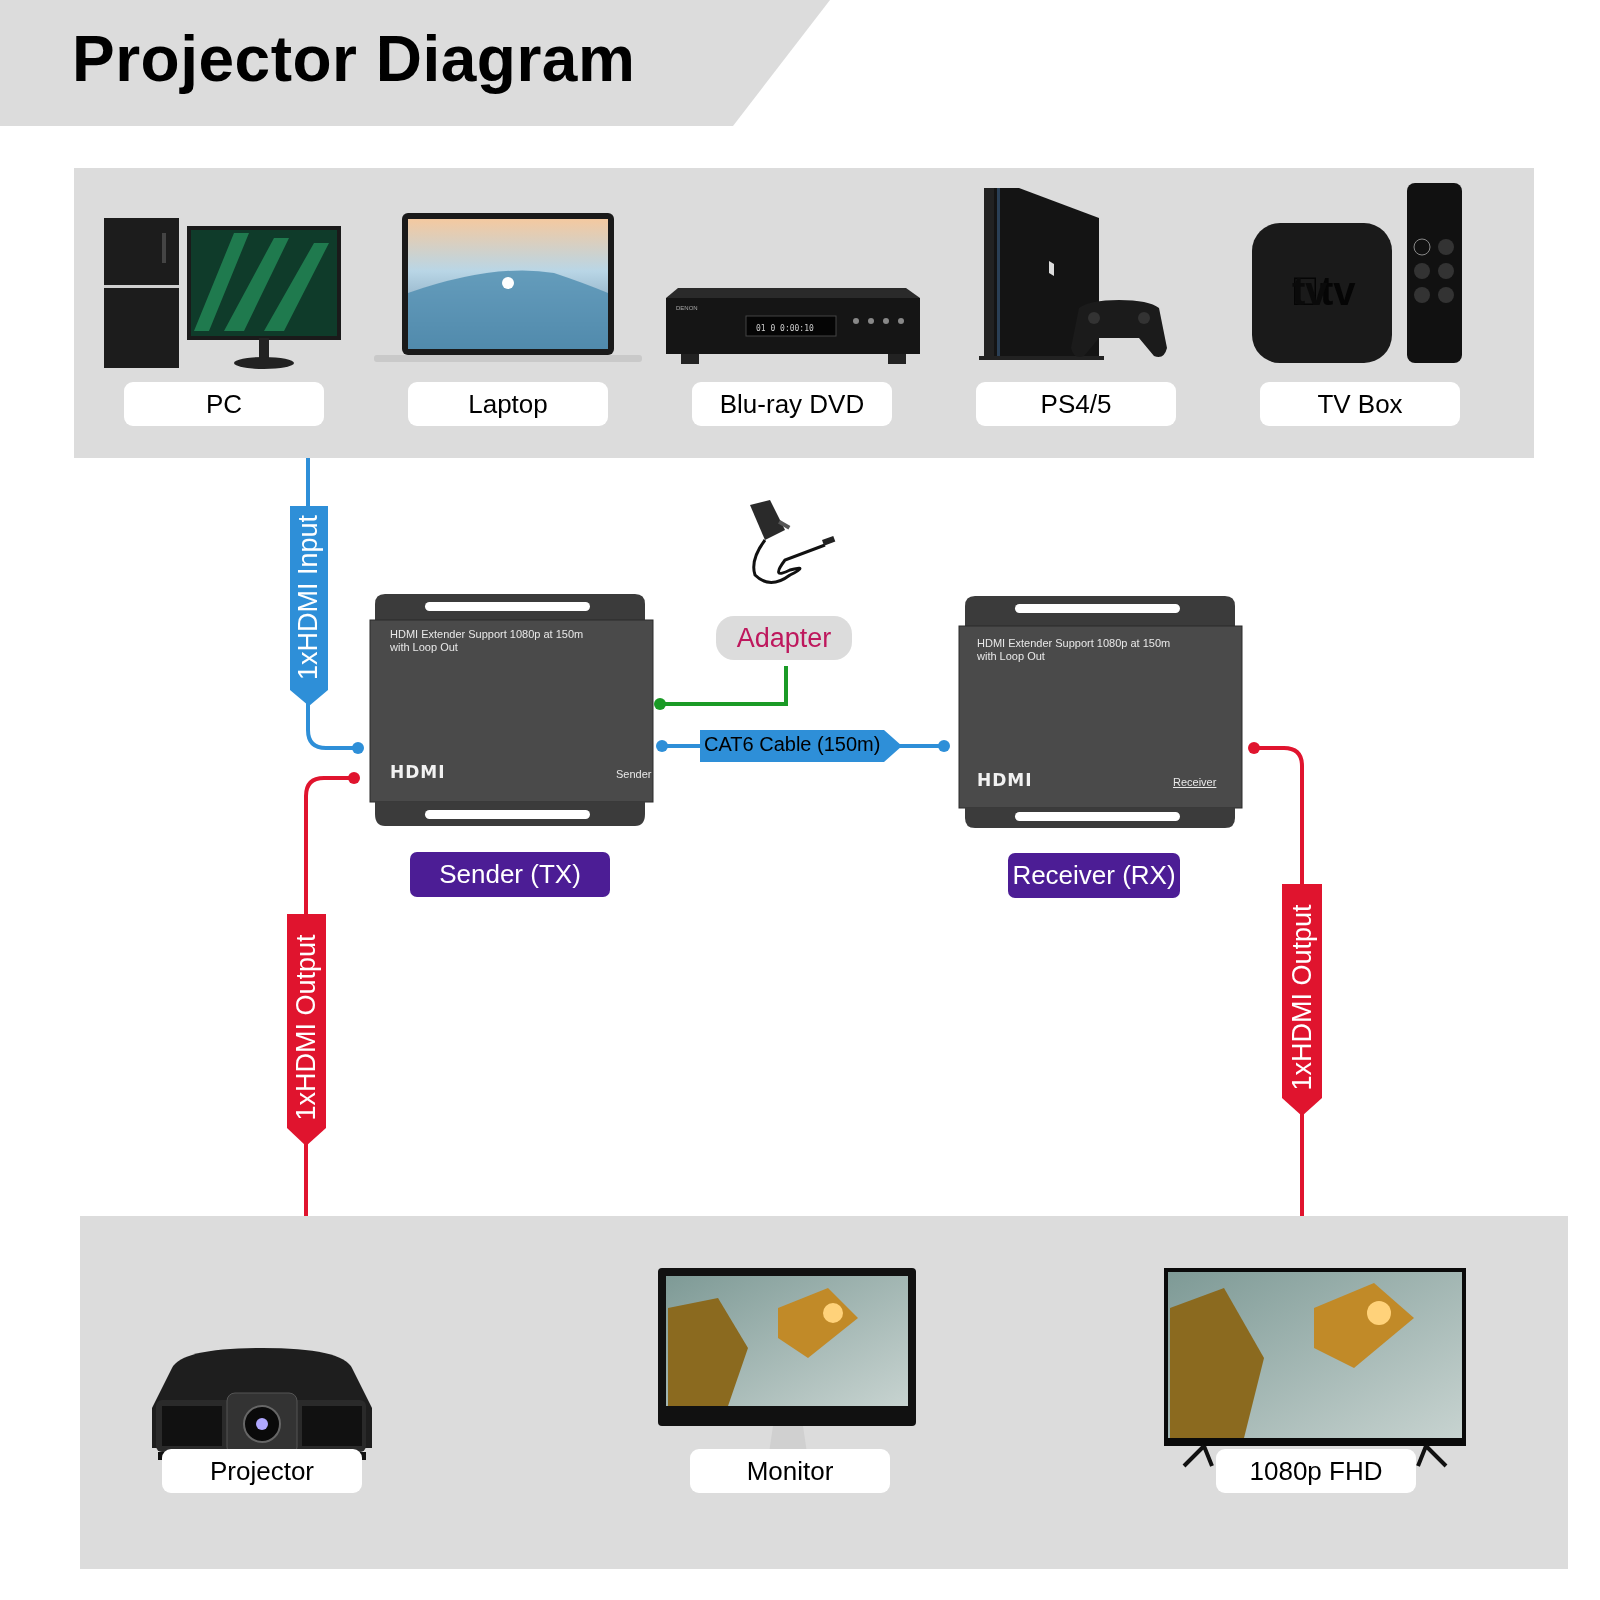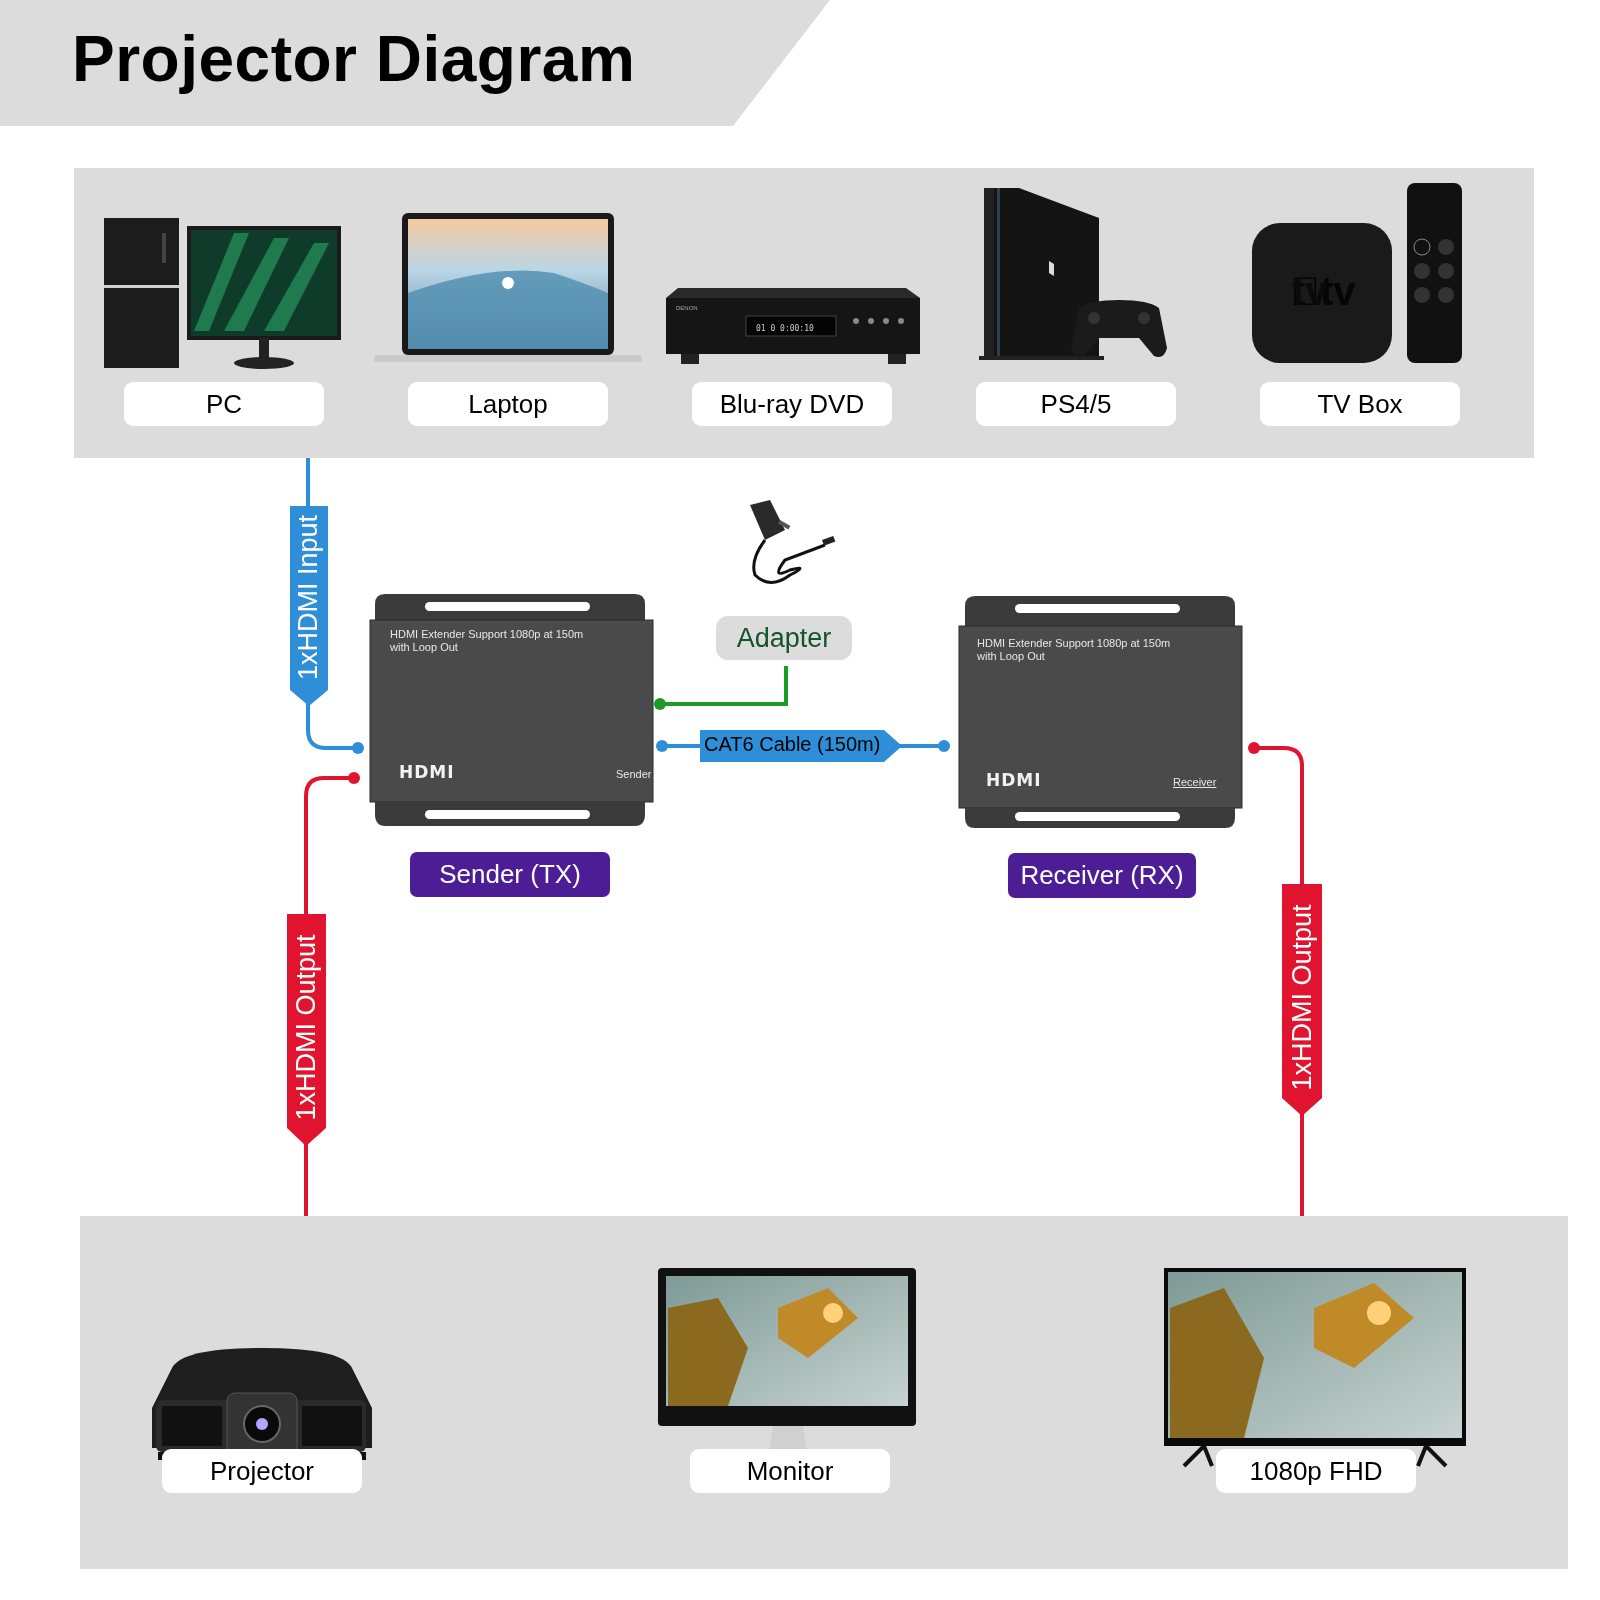--- a/index.html
+++ b/index.html
@@ -8,24 +8,24 @@
   #title-bg { left: 0; top: 0; width: 830px; height: 126px; }
   #title { left: 72px; top: 22px; font-size: 64px; font-weight: bold; color: #000; letter-spacing: 0.5px; }
   .panel { background: #dcdcdc; }
   #source-panel { left: 74px; top: 168px; width: 1460px; height: 290px; }
   #output-panel { left: 80px; top: 1216px; width: 1448px; height: 353px; padding-left: 40px; }
   .dev-label { position: absolute; background: #ffffff; border-radius: 9px; width: 200px; height: 44px; display: flex; align-items: center; justify-content: center; font-size: 26px; color: #000; }
   .device { position: absolute; }
   svg { overflow: visible; }
   .box-label { position: absolute; display: flex; align-items: center; justify-content: center; color: #fff; font-size: 26px; }
   .red-tag { background: #4c1d95; border-radius: 7px; }
-  .gray-tag { background: #dcdcdc; border-radius: 12px; color: #14532d; font-size: 27px; }
+  .gray-tag { background: #dcdcdc; border-radius: 18px; color: #be185d; font-size: 27px; }
   .unit { position: absolute; }
   .unit-text { position: absolute; color: #e8e8e8; font-size: 11px; line-height: 13px; }
-  .hdmi-logo { position: absolute; color: #f2f2f2; font-weight: bold; font-size: 17px; letter-spacing: 1px; font-family: "DejaVu Sans", sans-serif; margin-left: 9px; }
+  .hdmi-logo { position: absolute; color: #f2f2f2; font-weight: bold; font-size: 17px; letter-spacing: 1px; font-family: "DejaVu Sans", sans-serif; }
   .role-text { position: absolute; color: #e8e8e8; font-size: 11px; }
   .vtext { position: absolute; color: #fff; font-size: 27px; white-space: nowrap; transform-origin: center; }
 </style>
 </head>
 <body>
 
 <svg class="abs" id="title-bg" width="830" height="126">
   <polygon points="0,0 830,0 733,126 0,126" fill="#dcdcdc"></polygon>
 </svg>
 <div class="abs" id="title">Projector Diagram</div>
@@ -161,21 +161,21 @@
     <rect x="60" y="12" width="165" height="9" rx="4.5" fill="#fff"></rect>
     <rect x="4" y="34" width="283" height="182" fill="#4a4a4a" stroke="#2a2a2a"></rect>
     <path d="M10 216 L280 216 L280 226 Q280 236 270 236 L20 236 Q10 236 10 226Z" fill="#3b3b3b"></path>
     <rect x="60" y="220" width="165" height="9" rx="4.5" fill="#fff"></rect>
   </svg>
   <div class="unit-text" style="left:22px;top:45px;">HDMI Extender Support 1080p at 150m</div>
   <div class="unit-text" style="left:22px;top:58px;">with Loop Out</div>
   <div class="hdmi-logo" style="left:22px;top:178px;">HDMI</div>
   <div class="role-text" style="left:218px;top:184px;text-decoration:underline;">Receiver</div>
 </div>
-<div class="box-label red-tag" style="left:1008px;top:853px;width:188px;height:45px;">Receiver (RX)</div>
+<div class="box-label red-tag" style="left:1008px;top:853px;width:172px;height:45px;">Receiver (RX)</div>
 
 <div class="abs panel" id="output-panel">
 
   <svg class="device" style="left:62px;top:132px" width="240" height="120">
     <path d="M30 20 Q40 0 120 0 Q200 0 210 20 L230 60 L230 100 L10 100 L10 60Z" fill="#1e1e1e"></path>
     <rect x="14" y="52" width="210" height="52" rx="6" fill="#2a2a2a"></rect>
     <rect x="20" y="58" width="60" height="40" fill="#111"></rect>
     <rect x="160" y="58" width="60" height="40" fill="#111"></rect>
     <rect x="85" y="45" width="70" height="62" rx="8" fill="#333" stroke="#555"></rect>
     <circle cx="120" cy="76" r="18" fill="#0a0a0a" stroke="#666" stroke-width="2"></circle>

